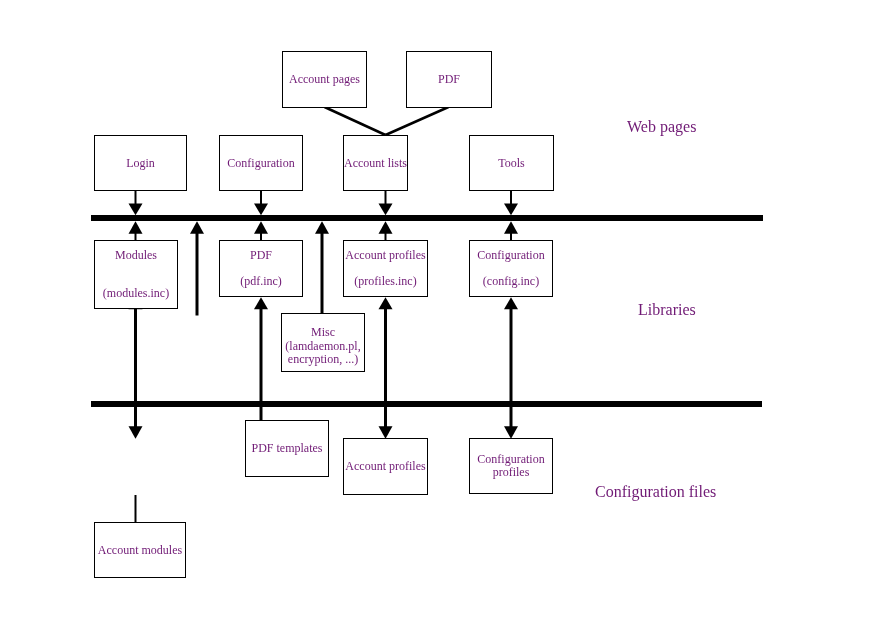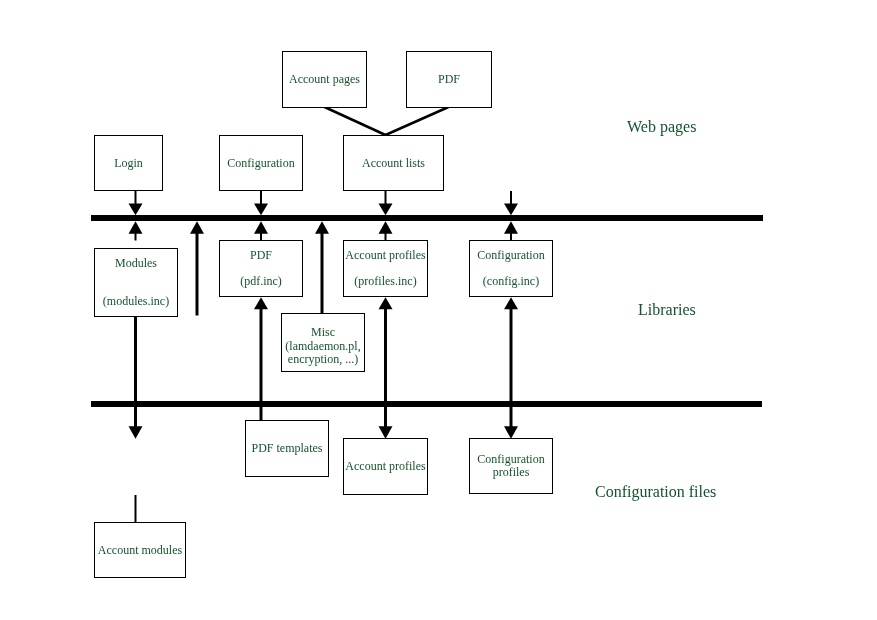--- a/index.html
+++ b/index.html
@@ -1,18 +1,18 @@
 <!DOCTYPE html>
 <html><head>
 <meta charset="utf-8">
 <style>
   html,body{margin:0;padding:0;background:#ffffff;}
   .stage{
     position:relative;width:877px;height:620px;background:#ffffff;
-    font-family:"Liberation Serif","DejaVu Serif",serif;color:#14532d;overflow:hidden;
+    font-family:"Liberation Serif","DejaVu Serif",serif;color:#701a75;overflow:hidden;
   }
   svg.wires{position:absolute;left:0;top:0;width:877px;height:620px;}
   svg .bar{stroke:#000;stroke-width:6;}
   svg .stem{stroke:#000;stroke-width:2;}
   svg .stem3{stroke:#000;stroke-width:3;}
   svg .diag{stroke:#000;stroke-width:2.5;}
   svg .head{fill:#000;stroke:none;}
   .box{
     position:absolute;box-sizing:border-box;border:1px solid #000;background:#fff;
     display:flex;flex-direction:column;align-items:center;text-align:center;
@@ -99,31 +99,34 @@
     <line class="stem" x1="135.5" y1="495" x2="135.5" y2="522.5"></line>
   </svg>
 
   <div class="box single" style="left:282px;top:51px;width:85px;height:57px;">
     <span>Account pages</span>
   </div>
   <div class="box single" style="left:406px;top:51px;width:86px;height:57px;">
     <span>PDF</span>
   </div>
 
-  <div class="box single" style="left:94px;top:135px;width:69px;height:56px;">
+  <div class="box single" style="left:94px;top:135px;width:93px;height:56px;">
     <span>Login</span>
   </div>
   <div class="box single" style="left:219px;top:135px;width:84px;height:56px;">
     <span>Configuration</span>
   </div>
-  <div class="box single" style="left:343px;top:135px;width:101px;height:56px;">
+  <div class="box single" style="left:343px;top:135px;width:65px;height:56px;">
     <span>Account lists</span>
   </div>
+  <div class="box single" style="left:469px;top:135px;width:85px;height:56px;">
+    <span>Tools</span>
+  </div>
 
-  <div class="box two" style="left:94px;top:240px;width:84px;height:69px;margin-top:8px;">
+  <div class="box two" style="left:94px;top:240px;width:84px;height:69px;">
     <span>Modules</span>
     <span>(modules.inc)</span>
   </div>
   <div class="box two" style="left:219px;top:240px;width:84px;height:57px;">
     <span>PDF</span>
     <span>(pdf.inc)</span>
   </div>
   <div class="box two" style="left:343px;top:240px;width:85px;height:57px;">
     <span>Account profiles</span>
     <span>(profiles.inc)</span>

